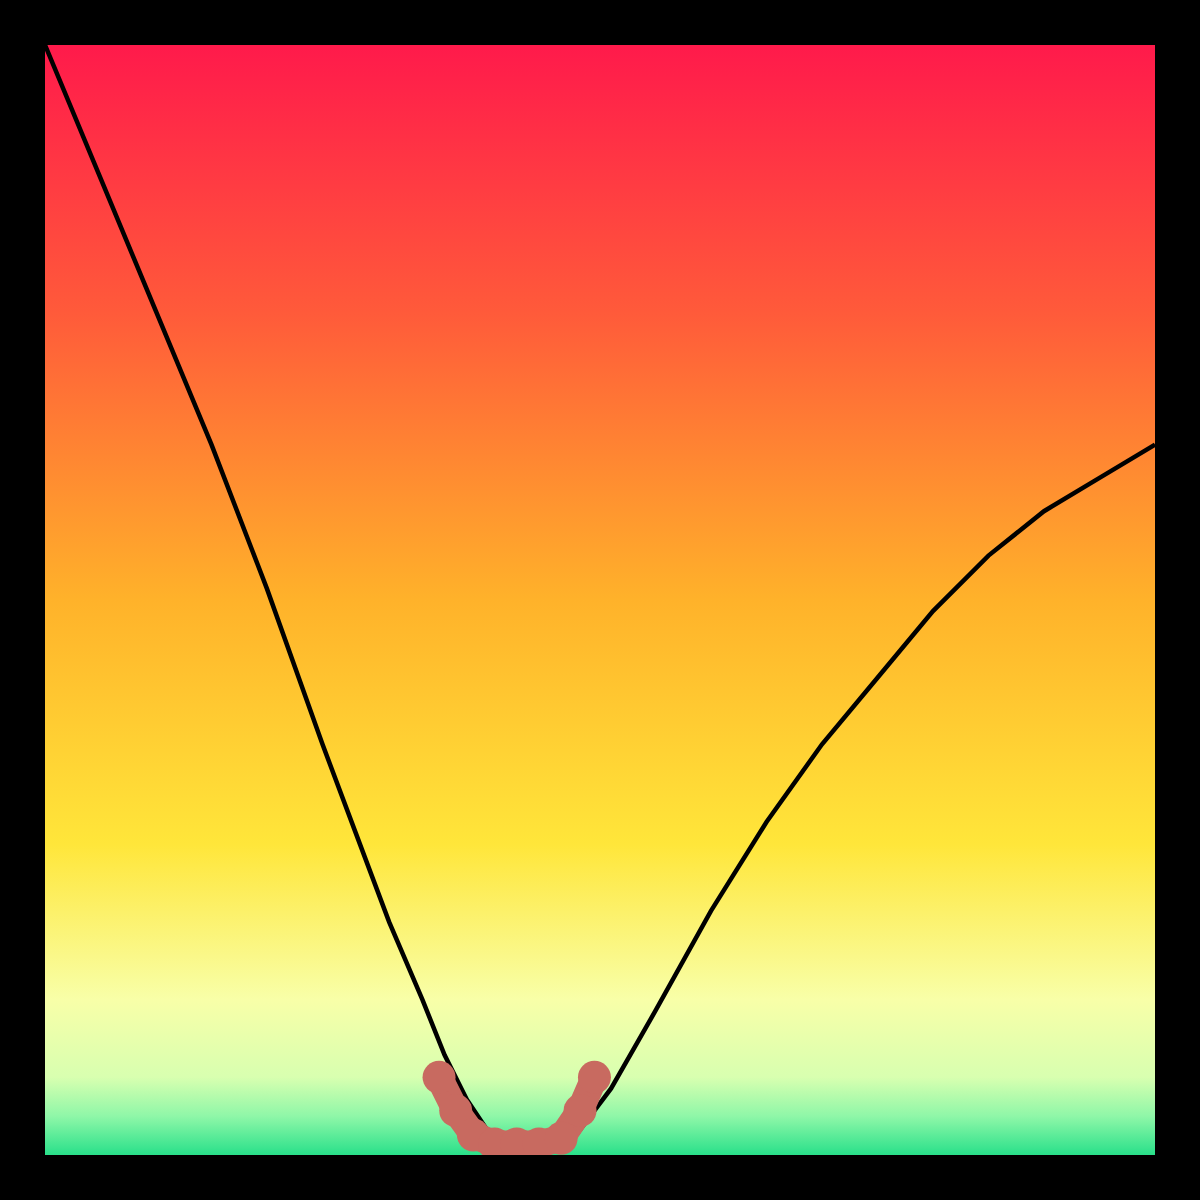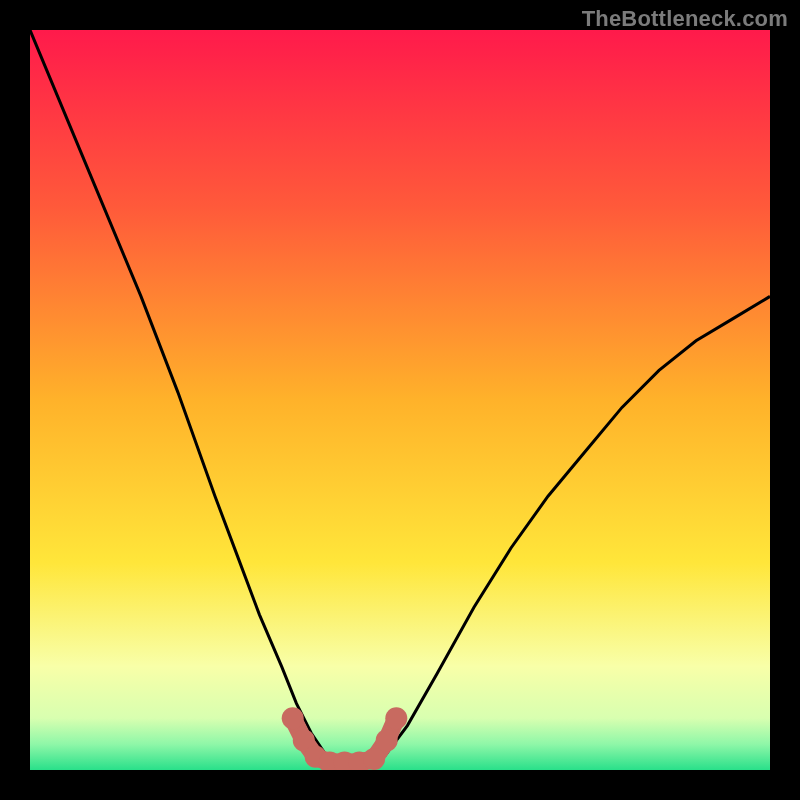--- a/index.html
+++ b/index.html
@@ -35,21 +35,20 @@
     font-weight: 600;
     letter-spacing: 0.2px;
     user-select: none;
   }
   svg { display: block; }
 </style>
 </head>
 <body>
 
 <div class="frame">
-  <div class="watermark">TheBottleneck.com</div>
 
   <div class="plot">
     <svg id="chart-svg" width="740" height="740" viewBox="0 0 740 740">
       <defs>
         <linearGradient id="bg-grad" x1="0" y1="0" x2="0" y2="1">
             <stop offset="0.00%" stop-color="#ff1a4b"></stop>
             <stop offset="24.00%" stop-color="#ff5a3a"></stop>
             <stop offset="50.00%" stop-color="#ffb22a"></stop>
             <stop offset="72.00%" stop-color="#ffe63a"></stop>
             <stop offset="86.00%" stop-color="#f8ffa8"></stop>

